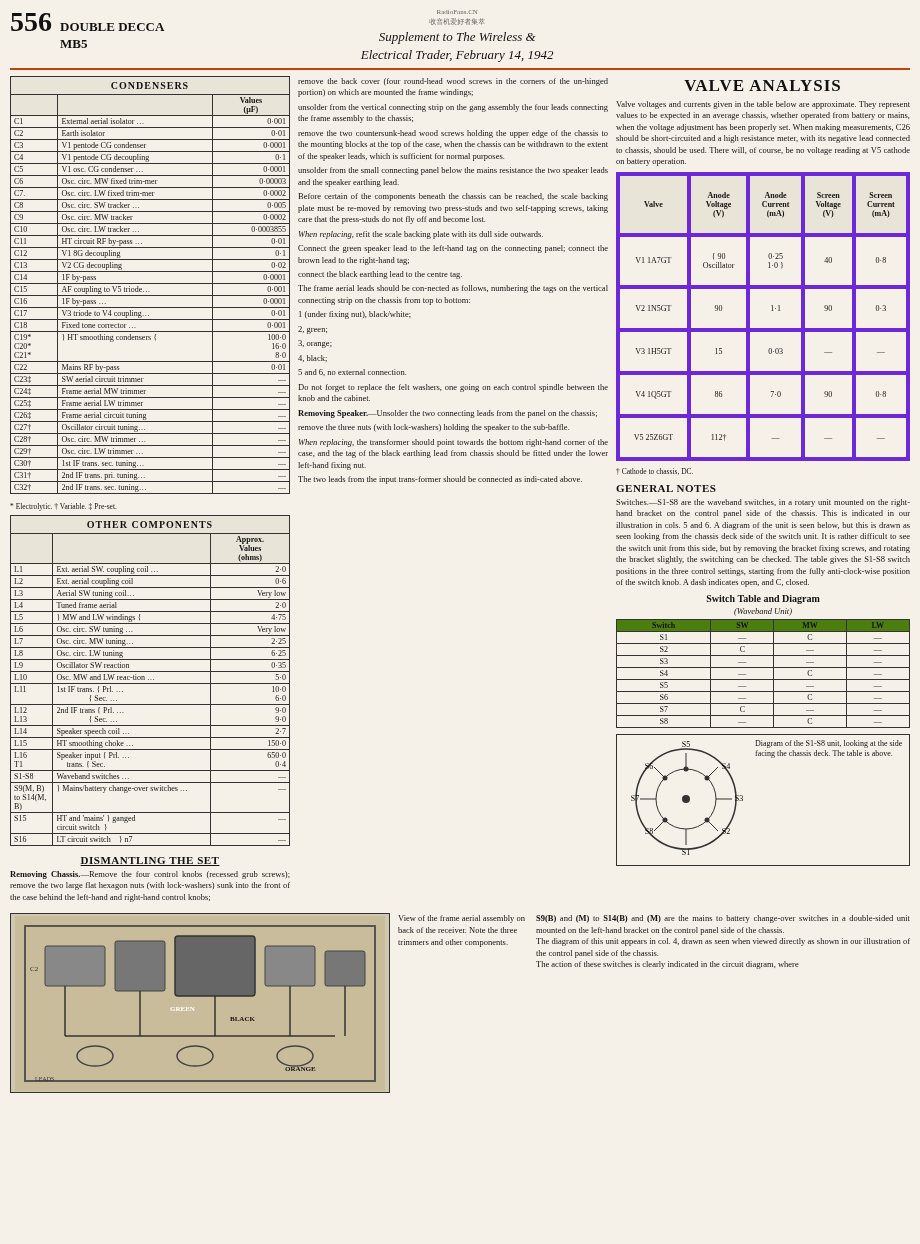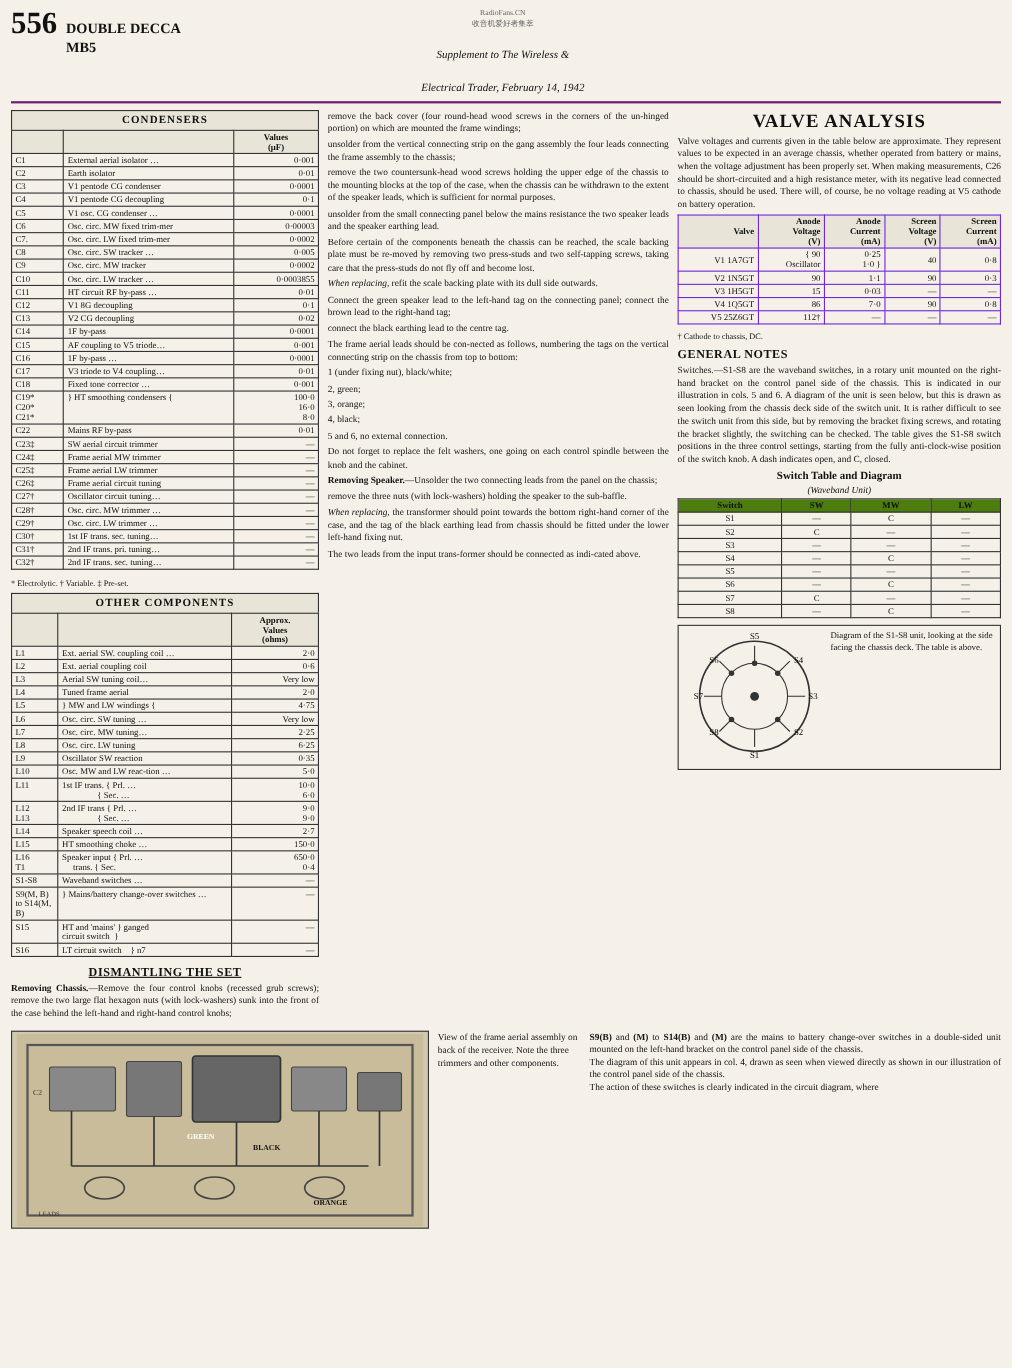--- a/index.html
+++ b/index.html
@@ -16,21 +16,21 @@
       min-height: 1244px;
       background: #f5f0e8;
       padding: 8px 10px;
       position: relative;
     }
     
     .header {
       display: flex;
       justify-content: space-between;
       align-items: flex-start;
-      border-bottom: 2px solid #701a75;
+      border-bottom: 2px solid #c2410c;
       padding-bottom: 4px;
       margin-bottom: 6px;
     }
     .header-left {
       display: flex;
       align-items: baseline;
       gap: 8px;
     }
     .page-number {
       font-size: 28px;
@@ -46,22 +46,21 @@
       text-align: center;
       font-size: 8px;
       line-height: 1.4;
     }
     .header-center .watermark {
       font-size: 8px;
       color: #555;
     }
     .header-center .supplement {
       font-style: italic;
-      font-size: 10px;
-      margin-top: 16px;
+      font-size: 13px;
     }
     
     .main-content {
       display: flex;
       gap: 8px;
     }
     .col-left {
       width: 280px;
       flex-shrink: 0;
     }
@@ -167,23 +166,23 @@
       margin-bottom: 4px;
     }
     
     .valve-table {
       width: 100%;
       border-collapse: collapse;
       margin-bottom: 6px;
       font-size: 8px;
     }
     .valve-table th, .valve-table td {
-      border: 1px solid #6d28d9;
-      padding: 1px 3px;
-      text-align: right;
+      border: 4px solid #6d28d9;
+      padding: 15px 3px;
+      text-align: center;
       vertical-align: middle;
     }
     .valve-table th {
       font-weight: bold;
       background: #e8e4d8;
     }
     
     .general-notes-title {
       font-weight: bold;
       font-size: 11px;

